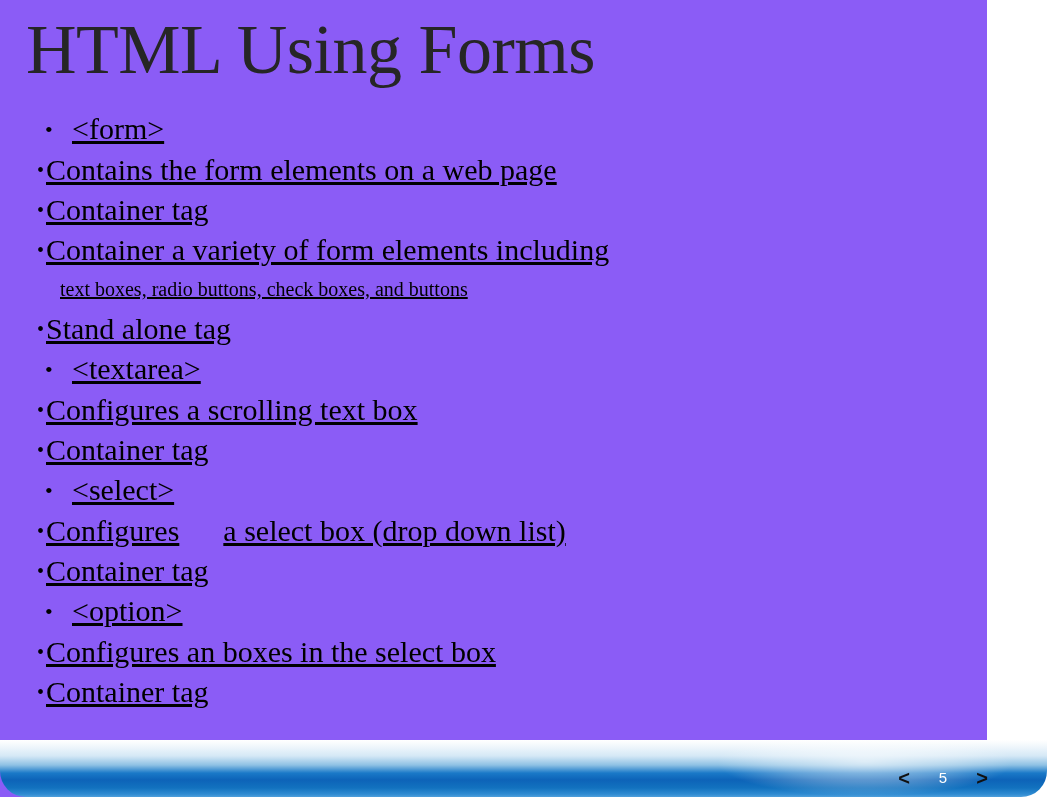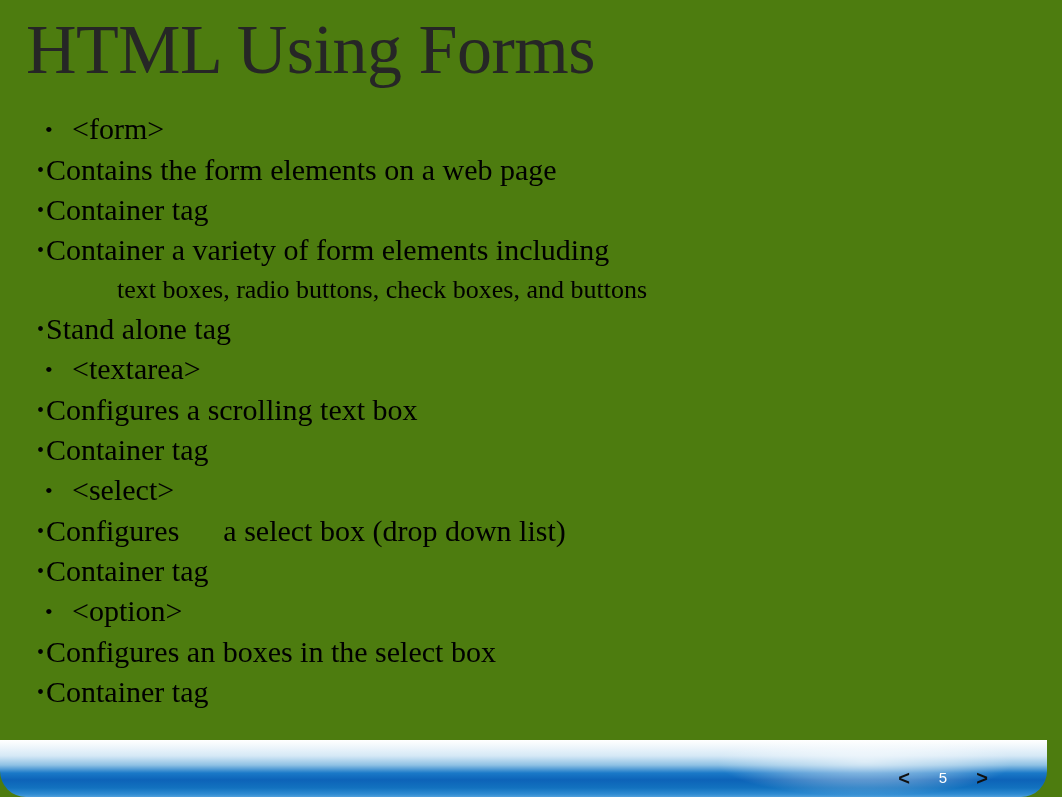--- a/index.html
+++ b/index.html
@@ -9,23 +9,23 @@
   }
   body {
     width: 1062px;
     height: 797px;
     overflow: hidden;
     font-family: "Liberation Serif", "DejaVu Serif", serif;
   }
 
   .slide {
     position: relative;
-    width: 1062px;
+    width: 987px;
     height: 797px;
-    background: #4d7c0f;
+    background: #8b5cf6;
   }
 
   
   .slide-title {
     position: absolute;
     left: 26px;
     top: 8px;
     width: 1010px;
     font-family: "Liberation Serif", "DejaVu Serif", serif;
     font-size: 70px;
@@ -43,20 +43,21 @@
     top: 109px;
     width: 1020px;
   }
 
   .bullet-row {
     display: block;
     position: relative;
     color: #000000;
     font-family: "Liberation Serif", "DejaVu Serif", serif;
     white-space: pre;
+    text-decoration: underline;
   }
 
   
   .lvl1 {
     font-size: 30px;
     line-height: 40px;
     padding-left: 45px;
     text-indent: 0;
   }
   .lvl1 .b-mark {
@@ -74,23 +75,23 @@
   }
   .lvl2 .b-mark {
     display: inline-block;
     width: 9px;
     font-size: 20px;
     vertical-align: 3px;
   }
 
   
   .cont {
-    font-size: 26px;
+    font-size: 20px;
     line-height: 39px;
-    padding-left: 117px;
+    padding-left: 60px;
   }
 
   .tabgap {
     display: inline-block;
     width: 44px;
   }
 
   
   .navbar {
     position: absolute;

